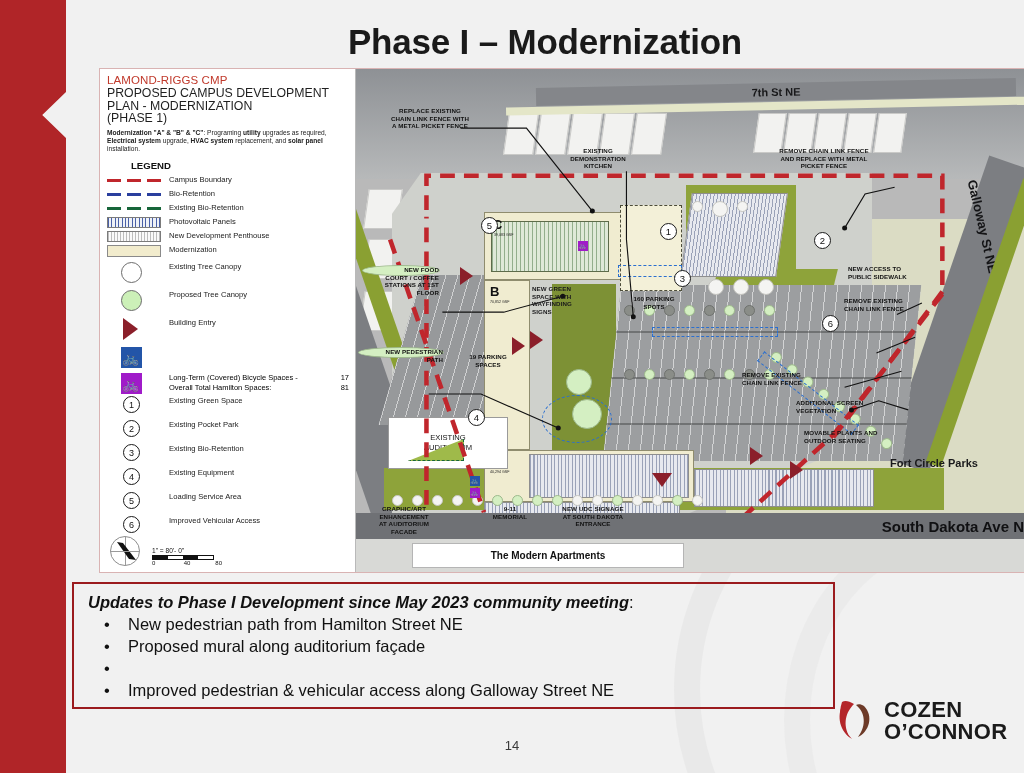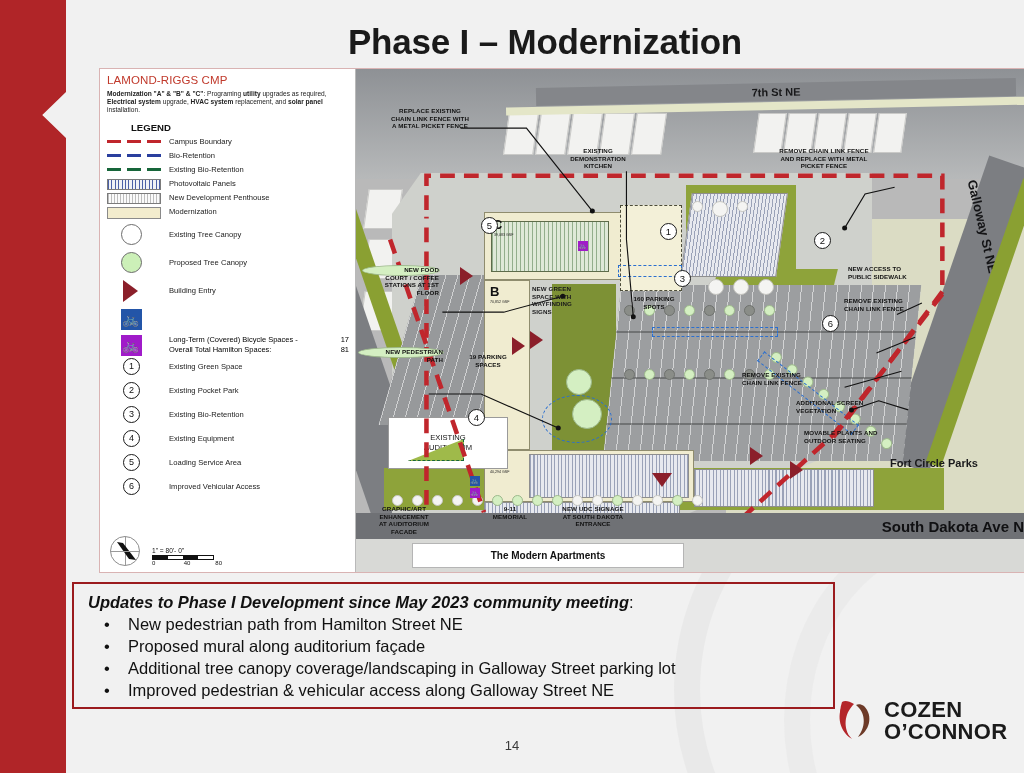--- a/index.html
+++ b/index.html
@@ -58,21 +58,21 @@
     background: #b9b9b9;
   }
 
   
   .cmp-name { color: #c0392b; font-size: 11.5px; letter-spacing: .1px; }
   .plan-title { font-size: 12.3px; color: #1f1f1f; line-height: 12.6px; margin-top: 1px; }
   .mod-note { font-size: 6.6px; color: #222; line-height: 8.2px; margin-top: 4px; width: 237px; }
   .mod-note b { font-weight: bold; }
   .legend-head { font-size: 9.6px; font-weight: bold; margin-top: 7px; color: #111; margin-left: 24px; }
 
-  .lrow { display: flex; align-items: center; margin-top: 4px; }
+  .lrow { display: flex; align-items: flex-start; margin-top: 4px; }
   .lswatch { width: 54px; min-width: 54px; height: 10px; position: relative; margin-right: 8px; }
   .llabel { font-size: 7.6px; color: #1a1a1a; }
 
   .dash { display: flex; justify-content: space-between; align-items: center; height: 100%; }
   .dash i { display: block; width: 14px; height: 3.4px; }
 
   .hatch-pv {
     height: 11px; background: #eef1f6;
     border: 1px solid #7b7b7b;
     background-image: repeating-linear-gradient(90deg,#4a60a8 0 1px,transparent 1px 3.4px);
@@ -335,20 +335,25 @@
 <div class="swoosh" id="swoosh2"></div>
 
 <div id="red-band"></div>
 
 <div id="slide-title">Phase I – Modernization</div>
 
 <div id="plan-panel">
 
   <div id="legend-pane">
     <div class="cmp-name">LAMOND-RIGGS CMP</div>
+    <div class="plan-title">
+      <div>PROPOSED CAMPUS DEVELOPMENT</div>
+      <div>PLAN - MODERNIZATION</div>
+      <div>(PHASE 1)</div>
+    </div>
     <div class="mod-note"><b>Modernization "A" &amp; "B" &amp; "C"</b>: Programing <b>utility</b> upgrades as required, <b>Electrical system</b> upgrade, <b>HVAC system</b> replacement, and <b>solar panel</b> installation.</div>
     <div class="legend-head">LEGEND</div>
 
     <div class="lrow">
       <div class="lswatch">
         <div class="dash">
             <i style="background:#c0262c"></i>
             <i style="background:#c0262c"></i>
             <i style="background:#c0262c"></i>
           </div>
@@ -715,21 +720,20 @@
   <div class="ubullet">
     <span class="dot">•</span>
     <span>New pedestrian path from Hamilton Street NE</span>
   </div>
   <div class="ubullet">
     <span class="dot">•</span>
     <span>Proposed mural along auditorium façade</span>
   </div>
   <div class="ubullet">
     <span class="dot">•</span>
-    <span>Additional tree canopy coverage/landscaping in Galloway Street parking lot</span>
   </div>
   <div class="ubullet">
     <span class="dot">•</span>
     <span>Improved pedestrian &amp; vehicular access along Galloway Street NE</span>
   </div>
 </div>
 
 <div id="logo">
   <svg id="logo-mark" viewBox="0 0 42 46">
     <path d="M6,4 C2,16 4,30 14,40 C6,26 10,14 18,6 C13,3 9,2 6,4 Z" fill="#b4262a"></path>

